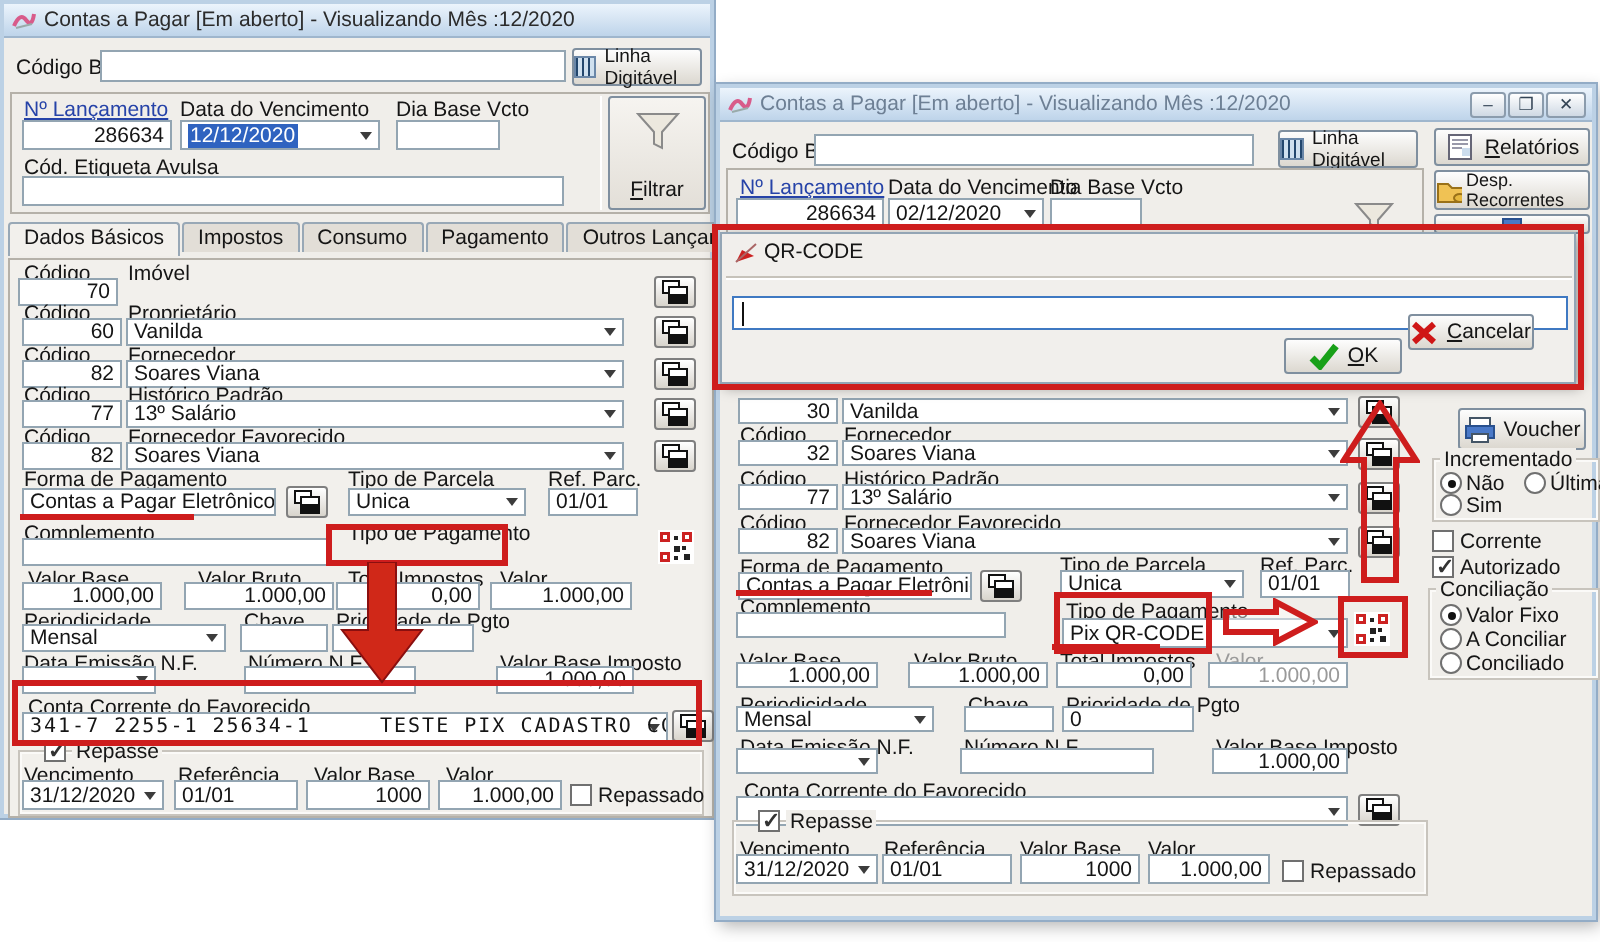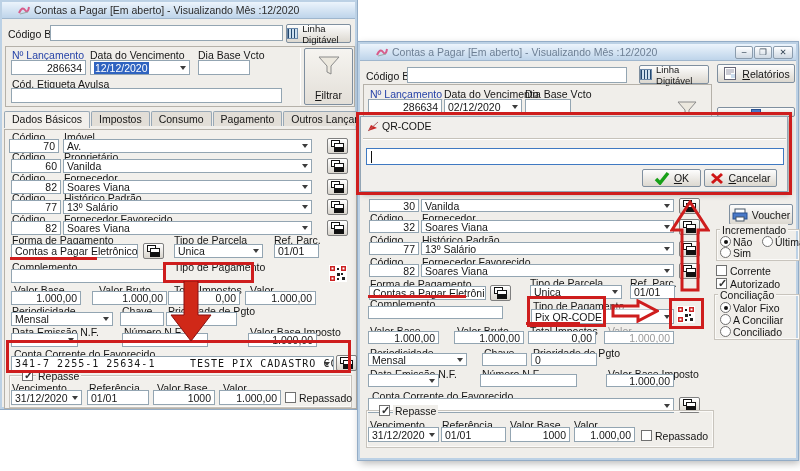--- a/index.html
+++ b/index.html
@@ -1,21 +1,21 @@
 <!DOCTYPE html>
 <html><head>
 <meta charset="utf-8">
 <style>
 *{margin:0;padding:0;box-sizing:border-box}
 html,body{background:#fff}
 #canvas{position:relative;width:800px;height:471px;background:#fff;font-family:"Liberation Sans",sans-serif;font-size:10.5px;color:#151515;overflow:hidden}
 .abs{position:absolute}
 .win{position:absolute;background:#f0eeea;border:2px solid #bcd1e5;box-shadow:0 0 0 1px #93acc6}
 .win.front{box-shadow:0 0 0 1px #93acc6,2px 3px 8px rgba(0,0,0,.3)}
-.tbar{position:absolute;left:0;top:0;right:0;height:17px;background:linear-gradient(#ecf4fc,#bed4ea);display:flex;align-items:center;gap:4px;padding-left:16px;border-bottom:1px solid #9fb6cd}
+.tbar{position:absolute;left:0;top:0;right:0;height:17px;background:linear-gradient(#ecf4fc,#bed4ea);display:flex;align-items:center;gap:4px;padding-left:4px;border-bottom:1px solid #9fb6cd}
 .ttext{font-size:10.5px;color:#2b2b2b;white-space:nowrap}
 .ttext.dim{color:#6d7f94}
 .lbl{position:absolute;white-space:nowrap}
 .blue{color:#2643a8;text-decoration:underline}
 .fld{position:absolute;background:#fff;border:1px solid #93a5b2;display:flex;align-items:center;padding:0 3px;overflow:hidden}
 .num{justify-content:flex-end}
 .v{white-space:nowrap}
 .gray{color:#9a9a9a}
 .chev{margin-left:auto;flex:0 0 auto;width:0;height:0;border-left:3.5px solid transparent;border-right:3.5px solid transparent;border-top:4px solid #3c3c3c}
 .lkp{position:absolute;width:21px;height:16px;border:1px solid #7f7f7f;border-radius:2px;background:linear-gradient(#ffffff,#d8d4cc);display:flex;align-items:center;justify-content:center}
@@ -103,24 +103,20 @@
       <div class="tab">Outros Lançamentos</div>
       <div class="tab">Desmembramento</div>
     </div>
     <div class="panel" style="left:2px;top:127px;width:353px;height:280px;background:#f2f0ec"></div>
 
     <span class="lbl" style="left:10px;top:129px">Código</span>
     <span class="lbl" style="left:62px;top:129px">Imóvel</span>
     <div class="fld num" style="left:7px;top:137px;width:50px;height:14px">
         <span class="v">70</span>
       </div>
-    <div class="fld" style="left:61px;top:137px;width:249px;height:14px">
-        <span class="v">Av.</span>
-        <span class="chev"></span>
-      </div>
     <div class="lkp" style="left:325px;top:136px">
         <svg width="13" height="12">
           <rect x="0.5" y="0.5" width="8" height="6" fill="#fff" stroke="#111"></rect>
           <rect x="3.5" y="3.5" width="9" height="8" fill="#fff" stroke="#111"></rect>
           <rect x="4" y="7" width="8" height="4" fill="#111"></rect>
         </svg>
       </div>
 
     <span class="lbl" style="left:10px;top:149px">Código</span>
     <span class="lbl" style="left:62px;top:149px">Proprietário</span>
@@ -353,20 +349,27 @@
           <path d="M2,2 H20 L13,10 V14 L9,12 V10 Z" fill="#ece8de" stroke="#8a8a8a"></path>
         </svg></span>
 
     <div class="btn accel" style="left:357px;top:20px;width:78px;height:19px">
       <svg width="16" height="15">
           <rect x="2.5" y="1.5" width="11" height="12" fill="#fff" stroke="#667"></rect>
           <path d="M4,4 h8 M4,6 h8 M4,8 h5" stroke="#99a" stroke-width="1"></path>
           <rect x="9" y="8" width="4" height="4" fill="#cde"></rect>
         </svg>
       <span class="bl">Relatórios</span>
+    </div>
+    <div class="btn" style="left:357px;top:41px;width:78px;height:20px;gap:2px">
+      <svg width="16" height="13">
+          <path d="M1,3 h5 l2,2 h7 v7 H1 Z" fill="#f0c254" stroke="#9a7118"></path>
+          <ellipse cx="12" cy="10" rx="3" ry="2" fill="#e6b83e" stroke="#9a7118"></ellipse>
+        </svg>
+      <span class="bl" style="font-size:9px">Desp. Recorrentes</span>
     </div>
     <div class="btn" style="left:357px;top:63px;width:78px;height:10px">
         <span style="display:inline-block;width:10px;height:6px;background:#4a79c8;border:1px solid #28508f"></span>
       </div>
     <div class="btn" style="left:369px;top:160px;width:64px;height:21px">
       <svg width="16" height="14">
           <rect x="3" y="1" width="10" height="5" fill="#fff" stroke="#456"></rect>
           <rect x="1" y="5" width="14" height="6" fill="#4a79c8" stroke="#28508f"></rect>
           <rect x="4" y="9" width="8" height="4" fill="#fff" stroke="#456"></rect>
         </svg>
@@ -595,21 +598,21 @@
     <div class="fld" style="left:5px;top:31px;width:418px;height:17px;border-color:#3f79c2">
         <span class="caret"></span>
         <span class="v"></span>
       </div>
     <div class="btn accel" style="left:281px;top:52px;width:59px;height:18px">
       <svg width="16" height="14">
           <path d="M2,8 L6,12 L14,2" stroke="#18a018" stroke-width="3.5" fill="none"></path>
         </svg>
       <span class="bl">OK</span>
     </div>
-    <div class="btn accel" style="left:343px;top:52px;width:73px;height:18px">
+    <div class="btn accel" style="left:343px;top:40px;width:63px;height:18px">
       <svg width="14" height="13">
           <path d="M2,2 L12,11 M12,2 L2,11" stroke="#cf1616" stroke-width="3" fill="none"></path>
         </svg>
       <span class="bl">Cancelar</span>
     </div>
   </div>
 
   <div class="redbox" style="left:163px;top:262px;width:91px;height:21px"></div>
   <div class="redbox" style="left:6px;top:340px;width:345px;height:33px"></div>
   <div class="redbar" style="left:10px;top:257px;width:87px;height:3px"></div>

